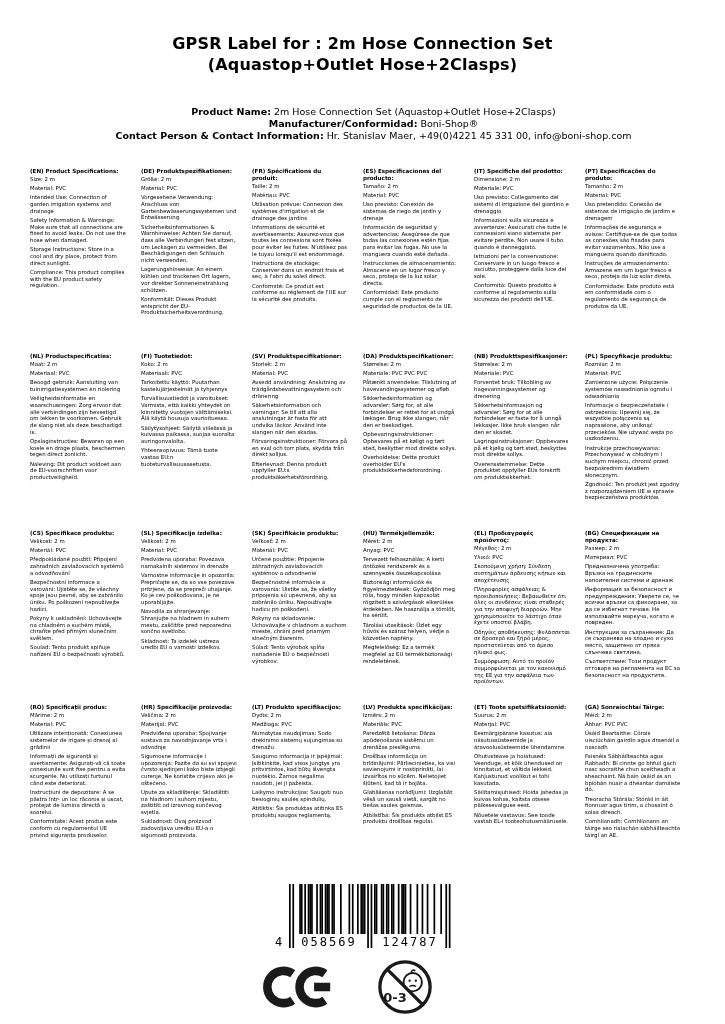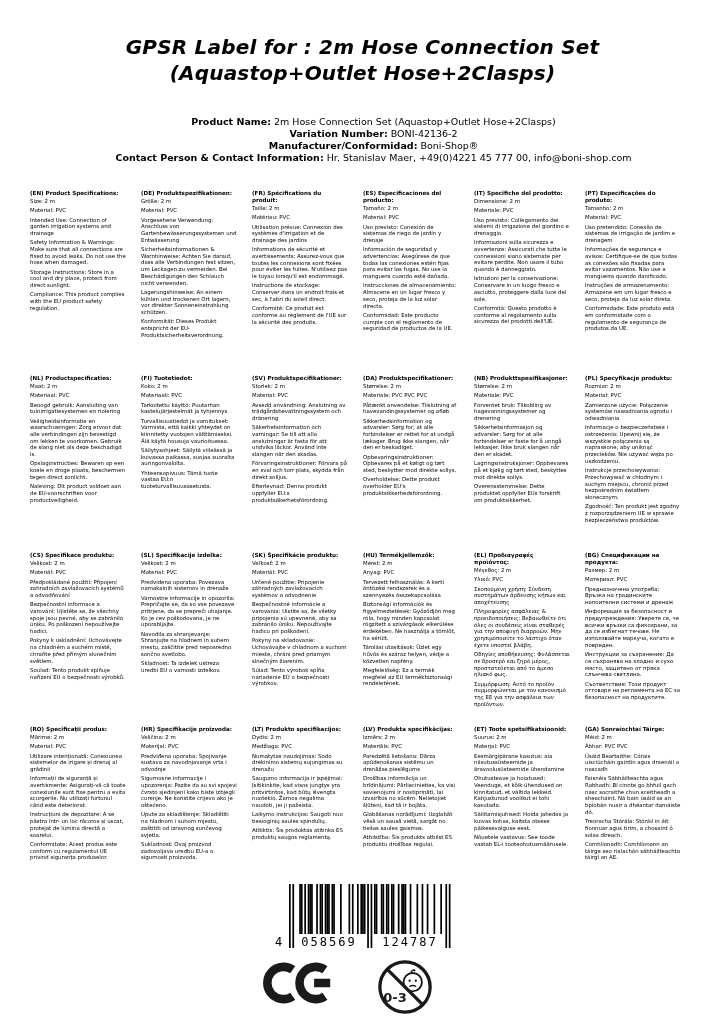--- a/index.html
+++ b/index.html
@@ -2,48 +2,47 @@
 <html><head>
 <meta charset="utf-8">
 <style>
   html,body{margin:0;padding:0;}
   body{
     width:725px;height:1024px;overflow:hidden;background:#ffffff;color:#000;
     font-family:"DejaVu Sans","Liberation Sans",sans-serif;position:relative;
   }
   .page-title{
     margin:34px 95px 0 95px;text-align:center;font-weight:bold;
-    font-size:20px;line-height:1.3;letter-spacing:0.2px;font-style:italic;
+    font-size:16px;line-height:1.3;letter-spacing:0.2px;
   }
   .product-info{margin:30px 40px 0 62px;font-size:9.5px;line-height:12px;text-align:center;}
   .pi-line b{font-weight:bold;}
   .spec-grid{
     display:grid;grid-template-columns:repeat(6,96px);column-gap:15px;
     grid-template-rows:185px 177px 174px auto;
     margin:26px 0 0 30px;
   }
   .spec-block{font-size:5.4px;line-height:6.7px;overflow:hidden;}
   .spec-block h3{font-size:5.6px;line-height:7px;margin:0 0 1px 0;font-weight:bold;}
   .spec-block p{margin:0 0 2.6px 0;}
   .footer{position:absolute;left:0;bottom:8px;width:725px;}
   .barcode-row{display:flex;justify-content:center;}
-  .symbols-row{display:flex;justify-content:center;gap:42px;margin-top:2px;margin-right:30px;}
+  .symbols-row{display:flex;justify-content:center;align-items:center;gap:42px;margin-top:2px;margin-right:30px;}
   .bc-text{font-family:"DejaVu Sans Mono","Liberation Mono",monospace;}
   svg{display:block;}
 </style>
 </head>
 <body>
 
 <div class="page-title">GPSR Label for : 2m Hose Connection Set (Aquastop+Outlet Hose+2Clasps)</div>
 
 <div class="product-info">
     <div class="pi-line"><b>Product Name:</b><span> 2m Hose Connection Set (Aquastop+Outlet Hose+2Clasps)</span></div>
-    <div class="pi-line"><b>Variation Number:</b><span> BONI-42136-2</span></div>
     <div class="pi-line"><b>Manufacturer/Conformidad:</b><span> Boni-Shop®</span></div>
-    <div class="pi-line"><b>Contact Person &amp; Contact Information:</b><span> Hr. Stanislav Maer, +49(0)4221 45 777 00, info@boni-shop.com</span></div>
+    <div class="pi-line"><b>Contact Person &amp; Contact Information:</b><span> Hr. Stanislav Maer, +49(0)4221 45 331 00, info@boni-shop.com</span></div>
   </div>
 
 <div class="spec-grid">
     <div class="spec-block">
       <h3>(EN) Product Specifications:</h3>
       <p>Size: 2 m</p>
       <p>Material: PVC</p>
       <p>Intended Use: Connection of garden irrigation systems and drainage</p>
       <p>Safety Information &amp; Warnings: Make sure that all connections are fixed to avoid leaks. Do not use the hose when damaged.</p>
       <p>Storage Instructions: Store in a cool and dry place, protect from direct sunlight.</p>

